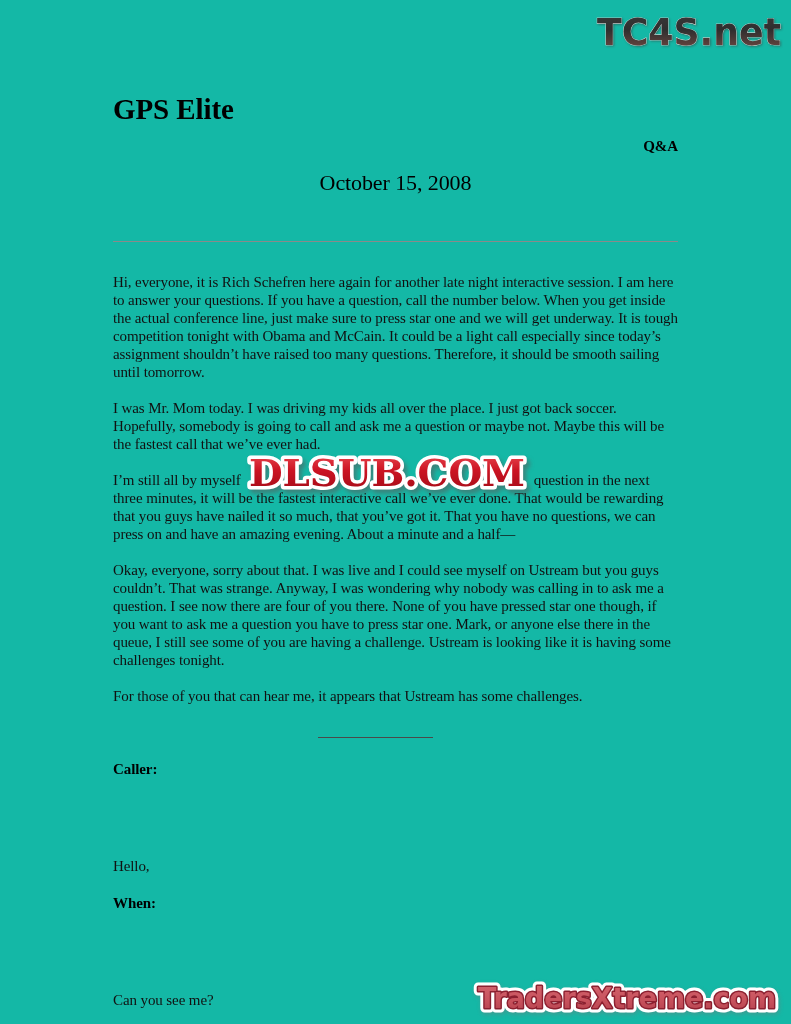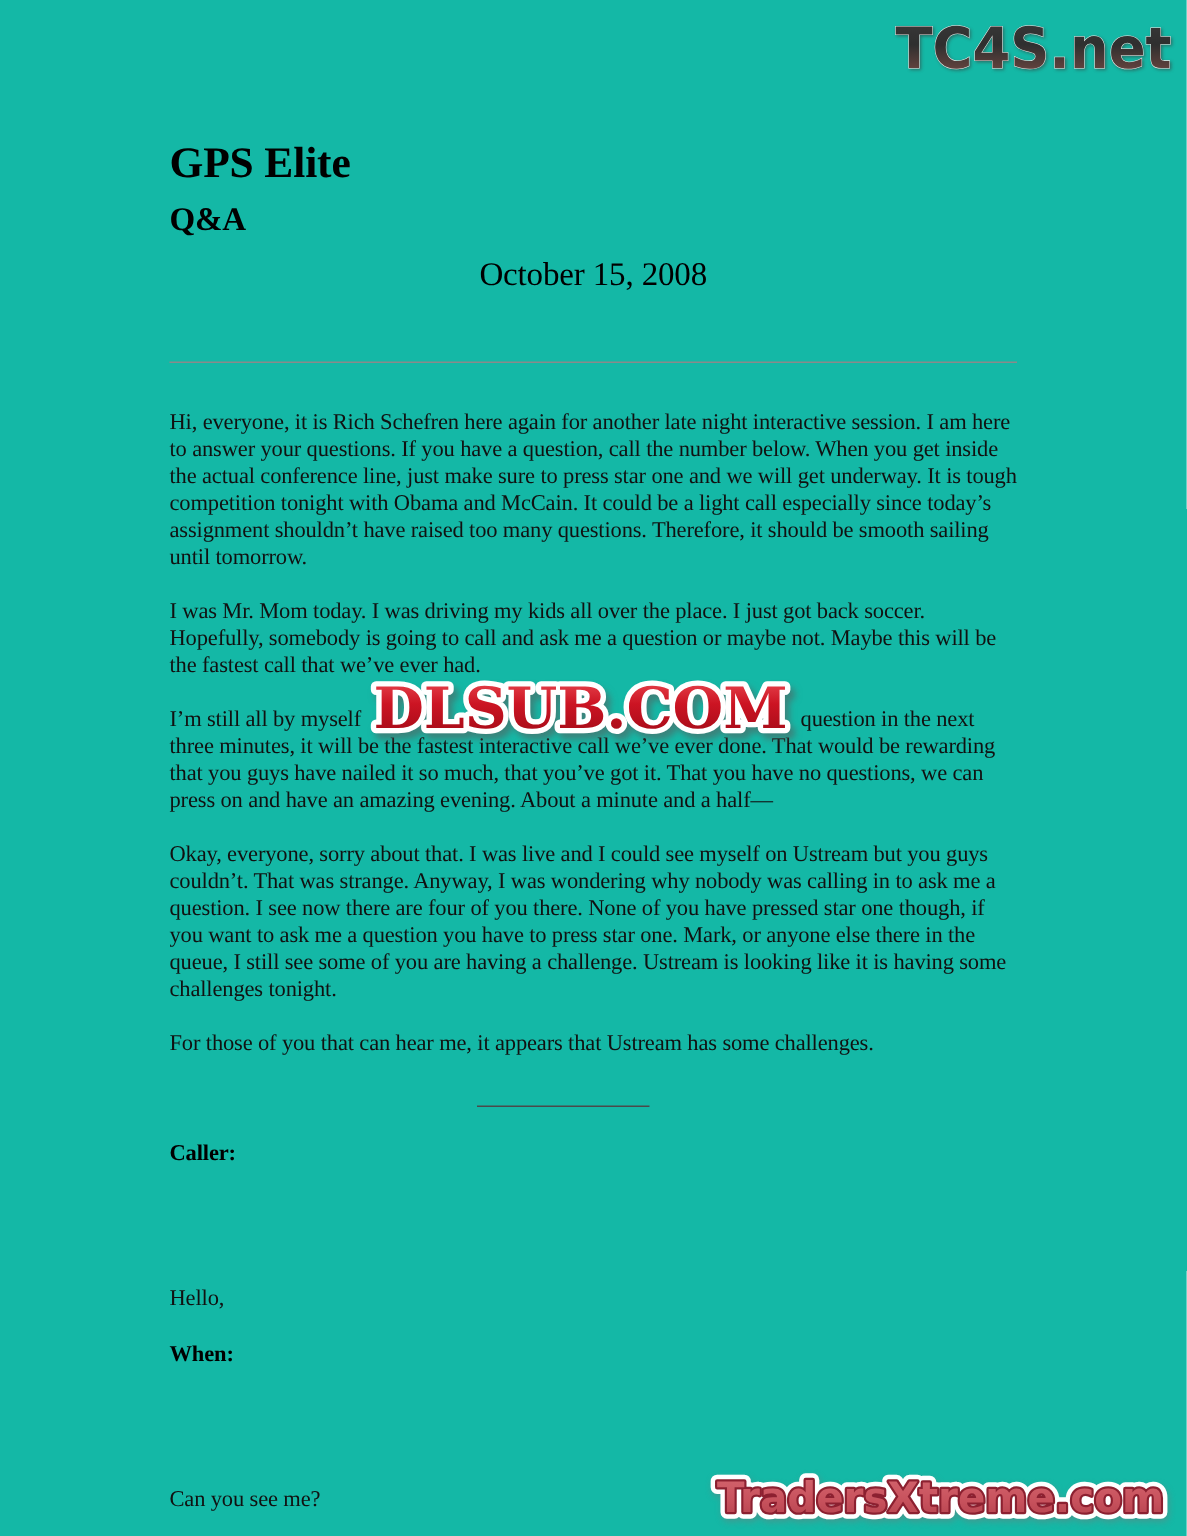--- a/index.html
+++ b/index.html
@@ -15,21 +15,21 @@
   
   .logo-top{position:absolute;top:6px;right:4px;width:196px;height:48px;}
   .logo-top svg{filter:drop-shadow(1px 1px 1px rgba(60,40,40,.45));}
 
   
   .content{position:absolute;left:113px;top:0;width:565px;
     font-size:15px;line-height:18px;letter-spacing:-0.1px;}
 
   .title{margin:92px 0 0;text-align:left;font-size:29px;line-height:34px;
     font-weight:bold;color:#000;}
-  .subtitle{margin:6px 0 0;text-align:left;font-size:22px;line-height:28px;
+  .subtitle{margin:6px 0 0;text-align:right;font-size:15px;line-height:28px;
     font-weight:bold;color:#000;}
   .doc-date{margin:12px 0 0;text-align:center;font-size:22px;line-height:22px;color:#000;}
 
   .rule{margin:47px 0 0;border:none;border-top:1px solid #8a8a8a;height:0;}
 
   p.body-par{margin:18px 0 0;color:#111;}
   p.body-par.first{margin-top:31px;}
 
   
   .wm-anchor{display:inline-block;width:287px;height:1px;position:relative;

